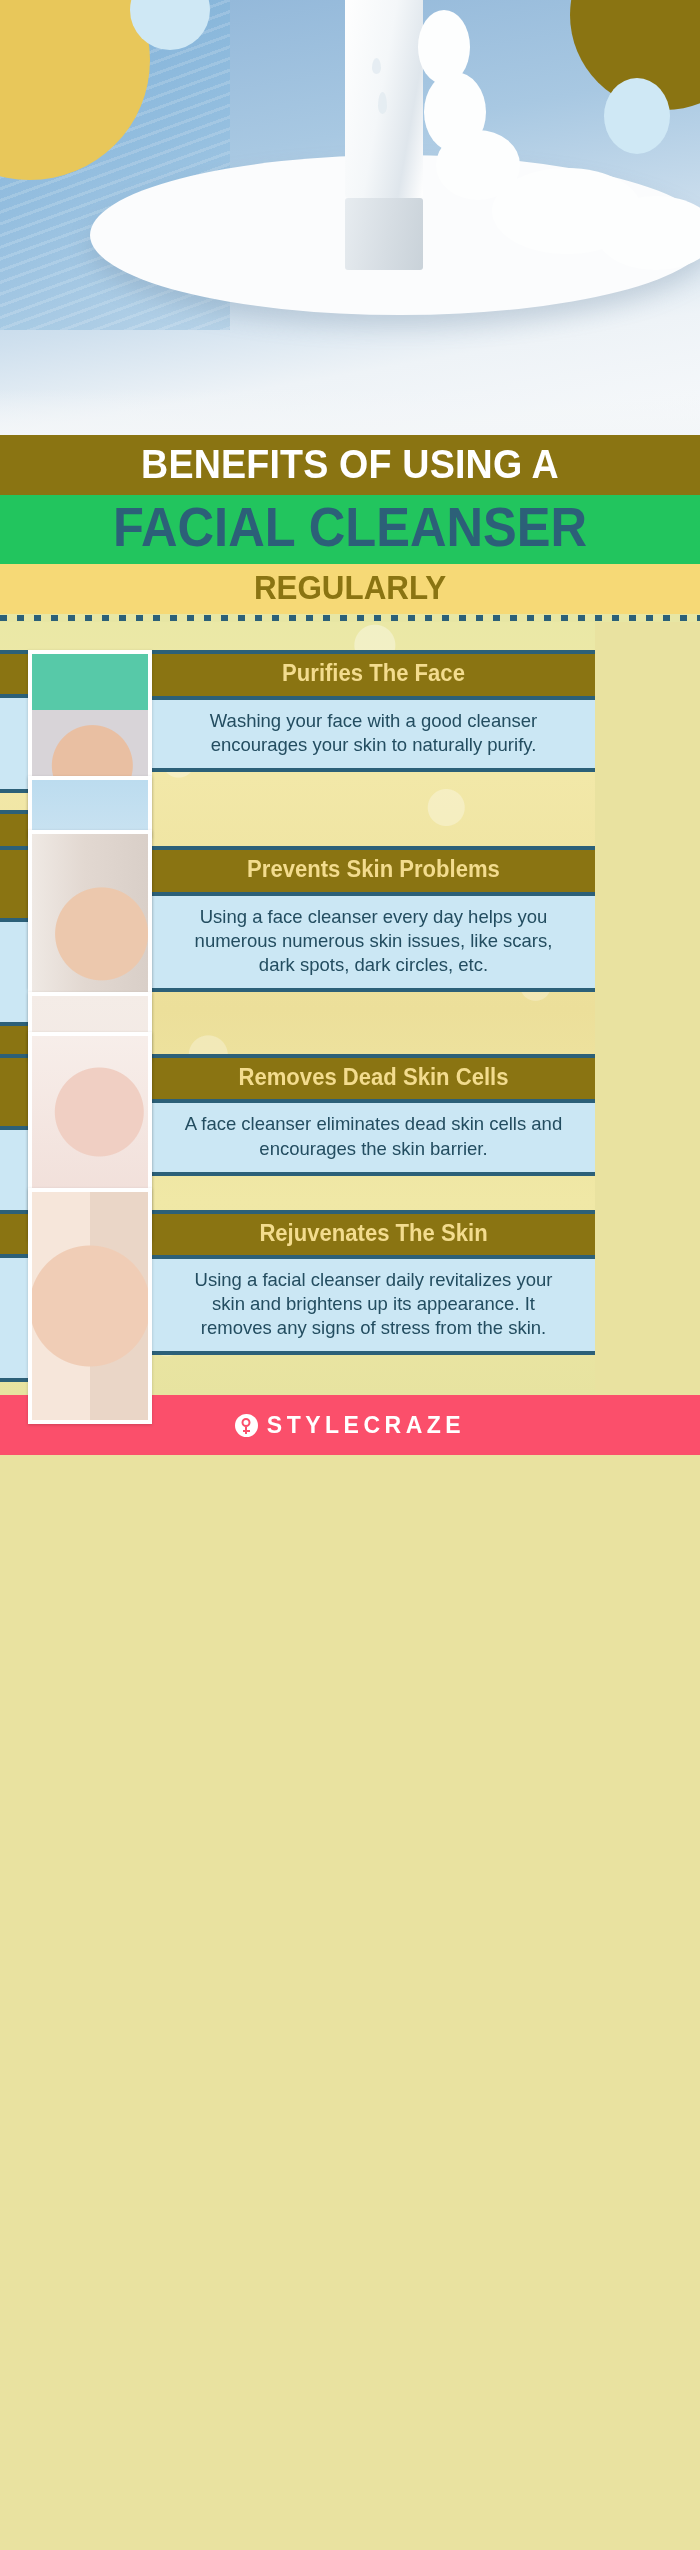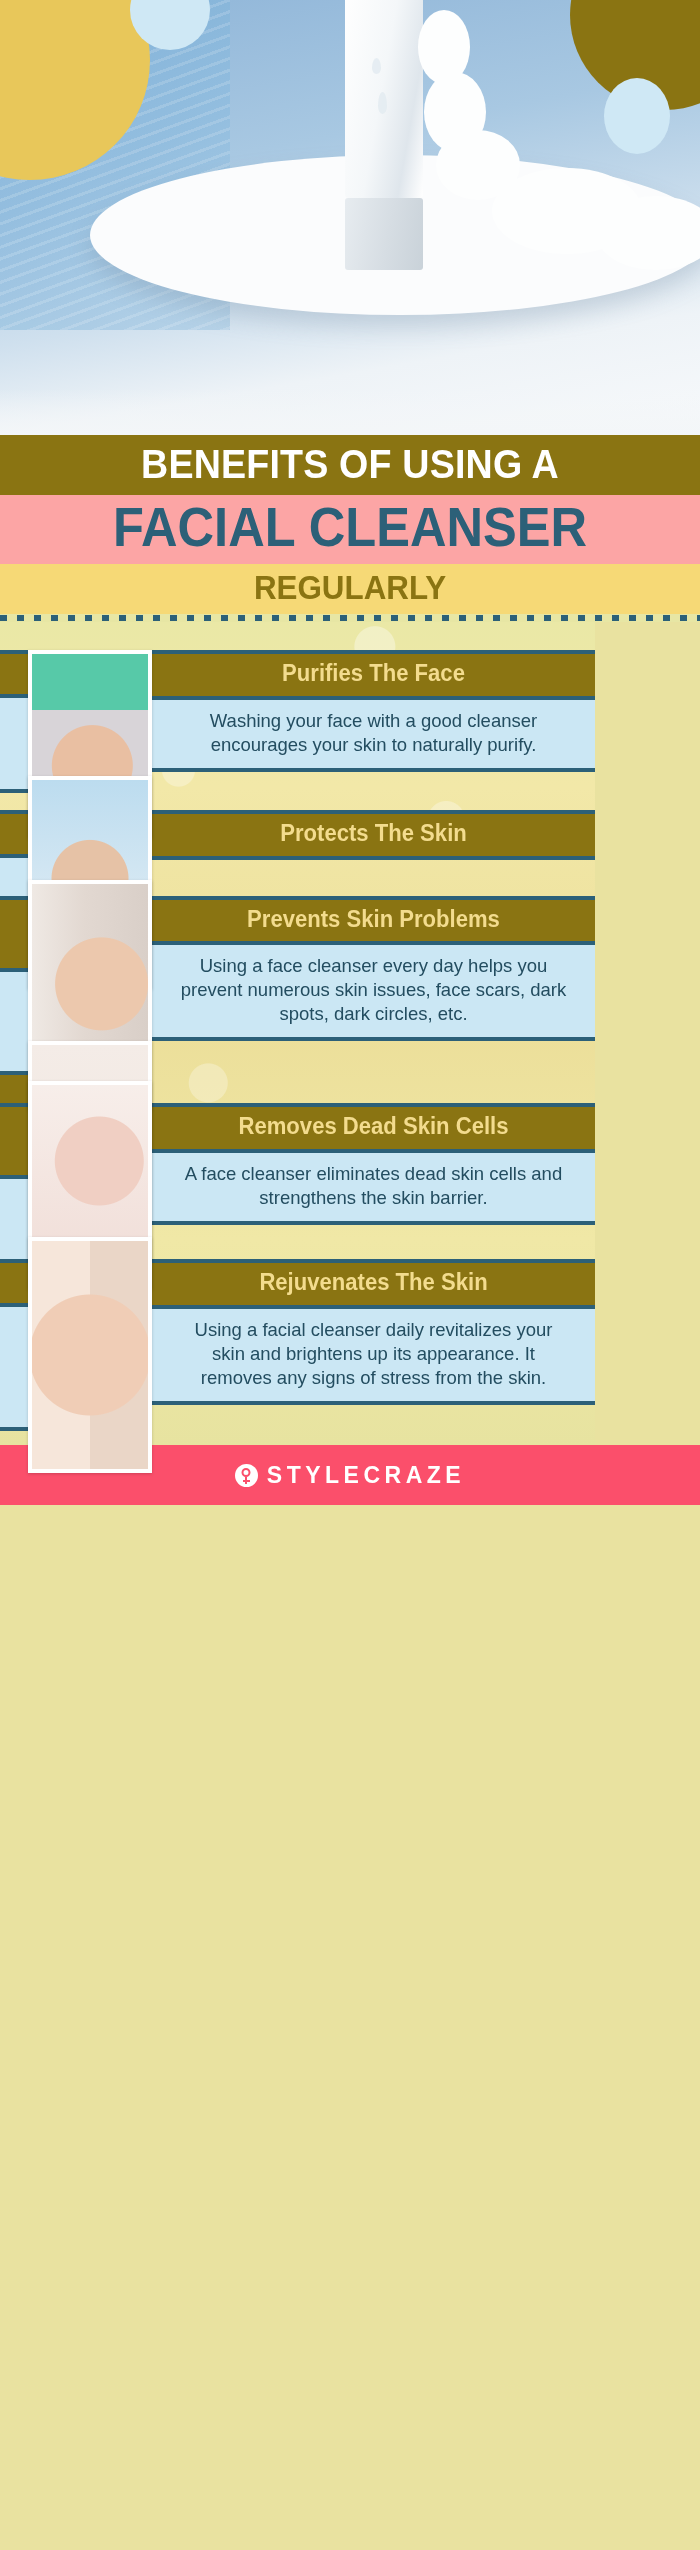--- a/index.html
+++ b/index.html
@@ -40,21 +40,21 @@
   .foam { position:absolute; background:#fdfefe; border-radius:50%; }
   .hero-shadow { position:absolute; left:430px; top:230px; width:250px; height:48px;
           background:#9aa7b2; border-radius:50%; opacity:.55; filter:blur(2px); }
   .hero-bottom-fade { position:absolute; left:0; bottom:0; width:700px; height:46px;
           background:linear-gradient(to bottom, rgba(247,249,251,0), #f3f6f8); }
 
   
   .title-band1 { background:#8a7412; padding:9px 0 11px; text-align:center; }
   .title-band1 h1 { color:#ffffff; font-size:40px; font-weight:bold; letter-spacing:.2px;
                     line-height:1; transform:scaleX(.94); }
-  .title-band2 { background:#fca5a5; padding:5px 0 9px; text-align:center; }
+  .title-band2 { background:#22c55e; padding:5px 0 9px; text-align:center; }
   .title-band2 h2 { color:#2c6078; font-size:55px; font-weight:bold; line-height:1;
                     transform:scaleX(.92); }
   .title-band3 { background:#f6d976; padding:7px 0 10px; text-align:center; }
   .title-band3 h3 { color:#8a7412; font-size:33px; font-weight:bold; line-height:1;
                     transform:scaleX(.95); }
   .dotline { height:8px; background:#e7e6a4;
              background-image:repeating-linear-gradient(to right,#2c6078 0 7px,transparent 7px 17px);
              background-size:17px 6px; background-repeat:repeat-x; background-position:0 1px; }
 
   
@@ -194,44 +194,41 @@
     <div class="b-bleed">
       <div class="bleed-head" style="height:48px;"></div>
       <div class="bleed-body" style="height:125px;"></div>
     </div>
     <div class="b-left">
       <div class="photo-card" style="top:-34px;">
         <div class="photo p2"></div>
       </div>
     </div>
     <div class="b-right">
-      <div class="b-head">
-        <h4>Protects The Skin</h4>
-      </div>
     </div>
   </div>
 
   <div class="b-gap" style="height:36px;"></div>
 
   <div class="benefit">
     <div class="b-bleed">
       <div class="bleed-head" style="height:76px;"></div>
       <div class="bleed-body" style="height:122px;"></div>
     </div>
     <div class="b-left">
       <div class="photo-card" style="top:-16px;">
         <div class="photo p3"></div>
       </div>
     </div>
     <div class="b-right">
       <div class="b-head">
         <h4>Prevents Skin Problems</h4>
       </div>
       <div class="b-body">
-        <p>Using a face cleanser every day helps you prevent numerous skin issues, face scars, dark spots, dark circles, etc.</p>
+        <p>Using a face cleanser every day helps you numerous numerous skin issues, like scars, dark spots, dark circles, etc.</p>
       </div>
     </div>
   </div>
 
   <div class="b-gap" style="height:30px;"></div>
 
   <div class="benefit">
     <div class="b-bleed">
       <div class="bleed-head" style="height:76px;"></div>
       <div class="bleed-body" style="height:103px;"></div>
@@ -253,21 +250,21 @@
     <div class="b-left">
       <div class="photo-card" style="top:-22px;">
         <div class="photo p5"></div>
       </div>
     </div>
     <div class="b-right">
       <div class="b-head">
         <h4>Removes Dead Skin Cells</h4>
       </div>
       <div class="b-body">
-        <p>A face cleanser eliminates dead skin cells and strengthens the skin barrier.</p>
+        <p>A face cleanser eliminates dead skin cells and encourages the skin barrier.</p>
       </div>
     </div>
   </div>
 
   <div class="b-gap" style="height:34px;"></div>
 
   <div class="benefit">
     <div class="b-bleed">
       <div class="bleed-head" style="height:48px;"></div>
       <div class="bleed-body" style="height:124px;"></div>

